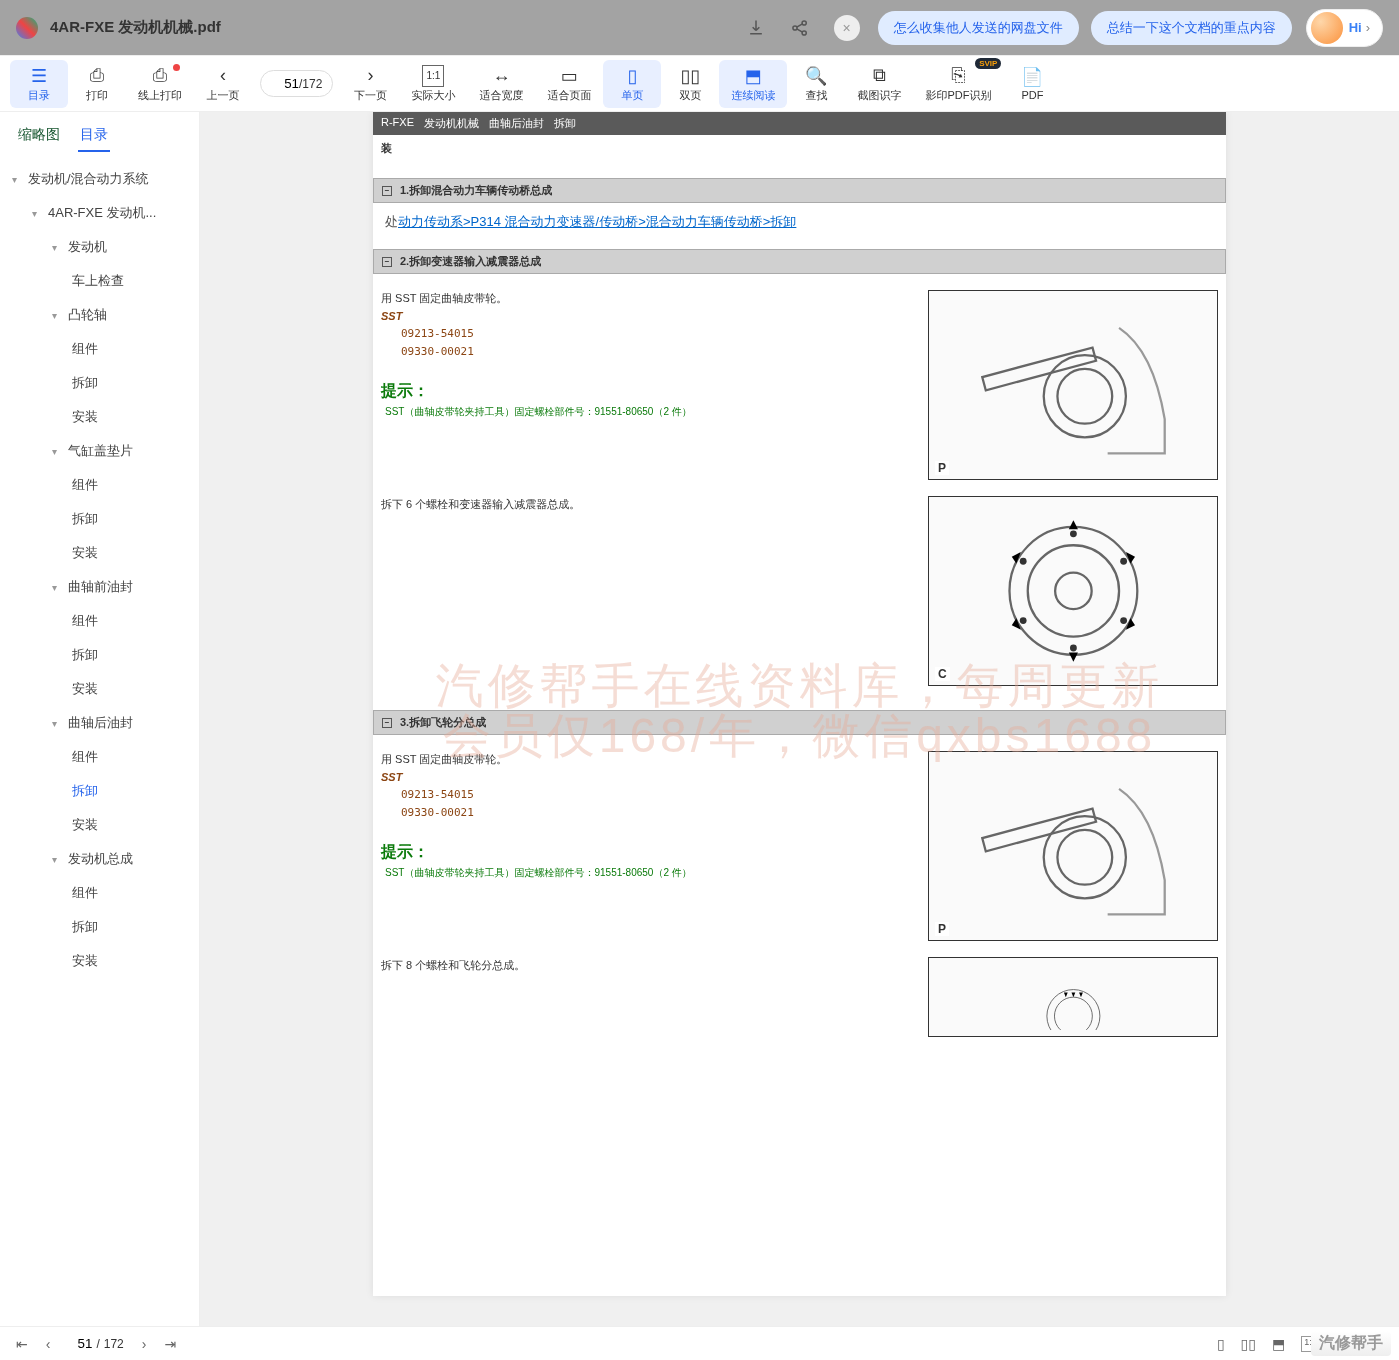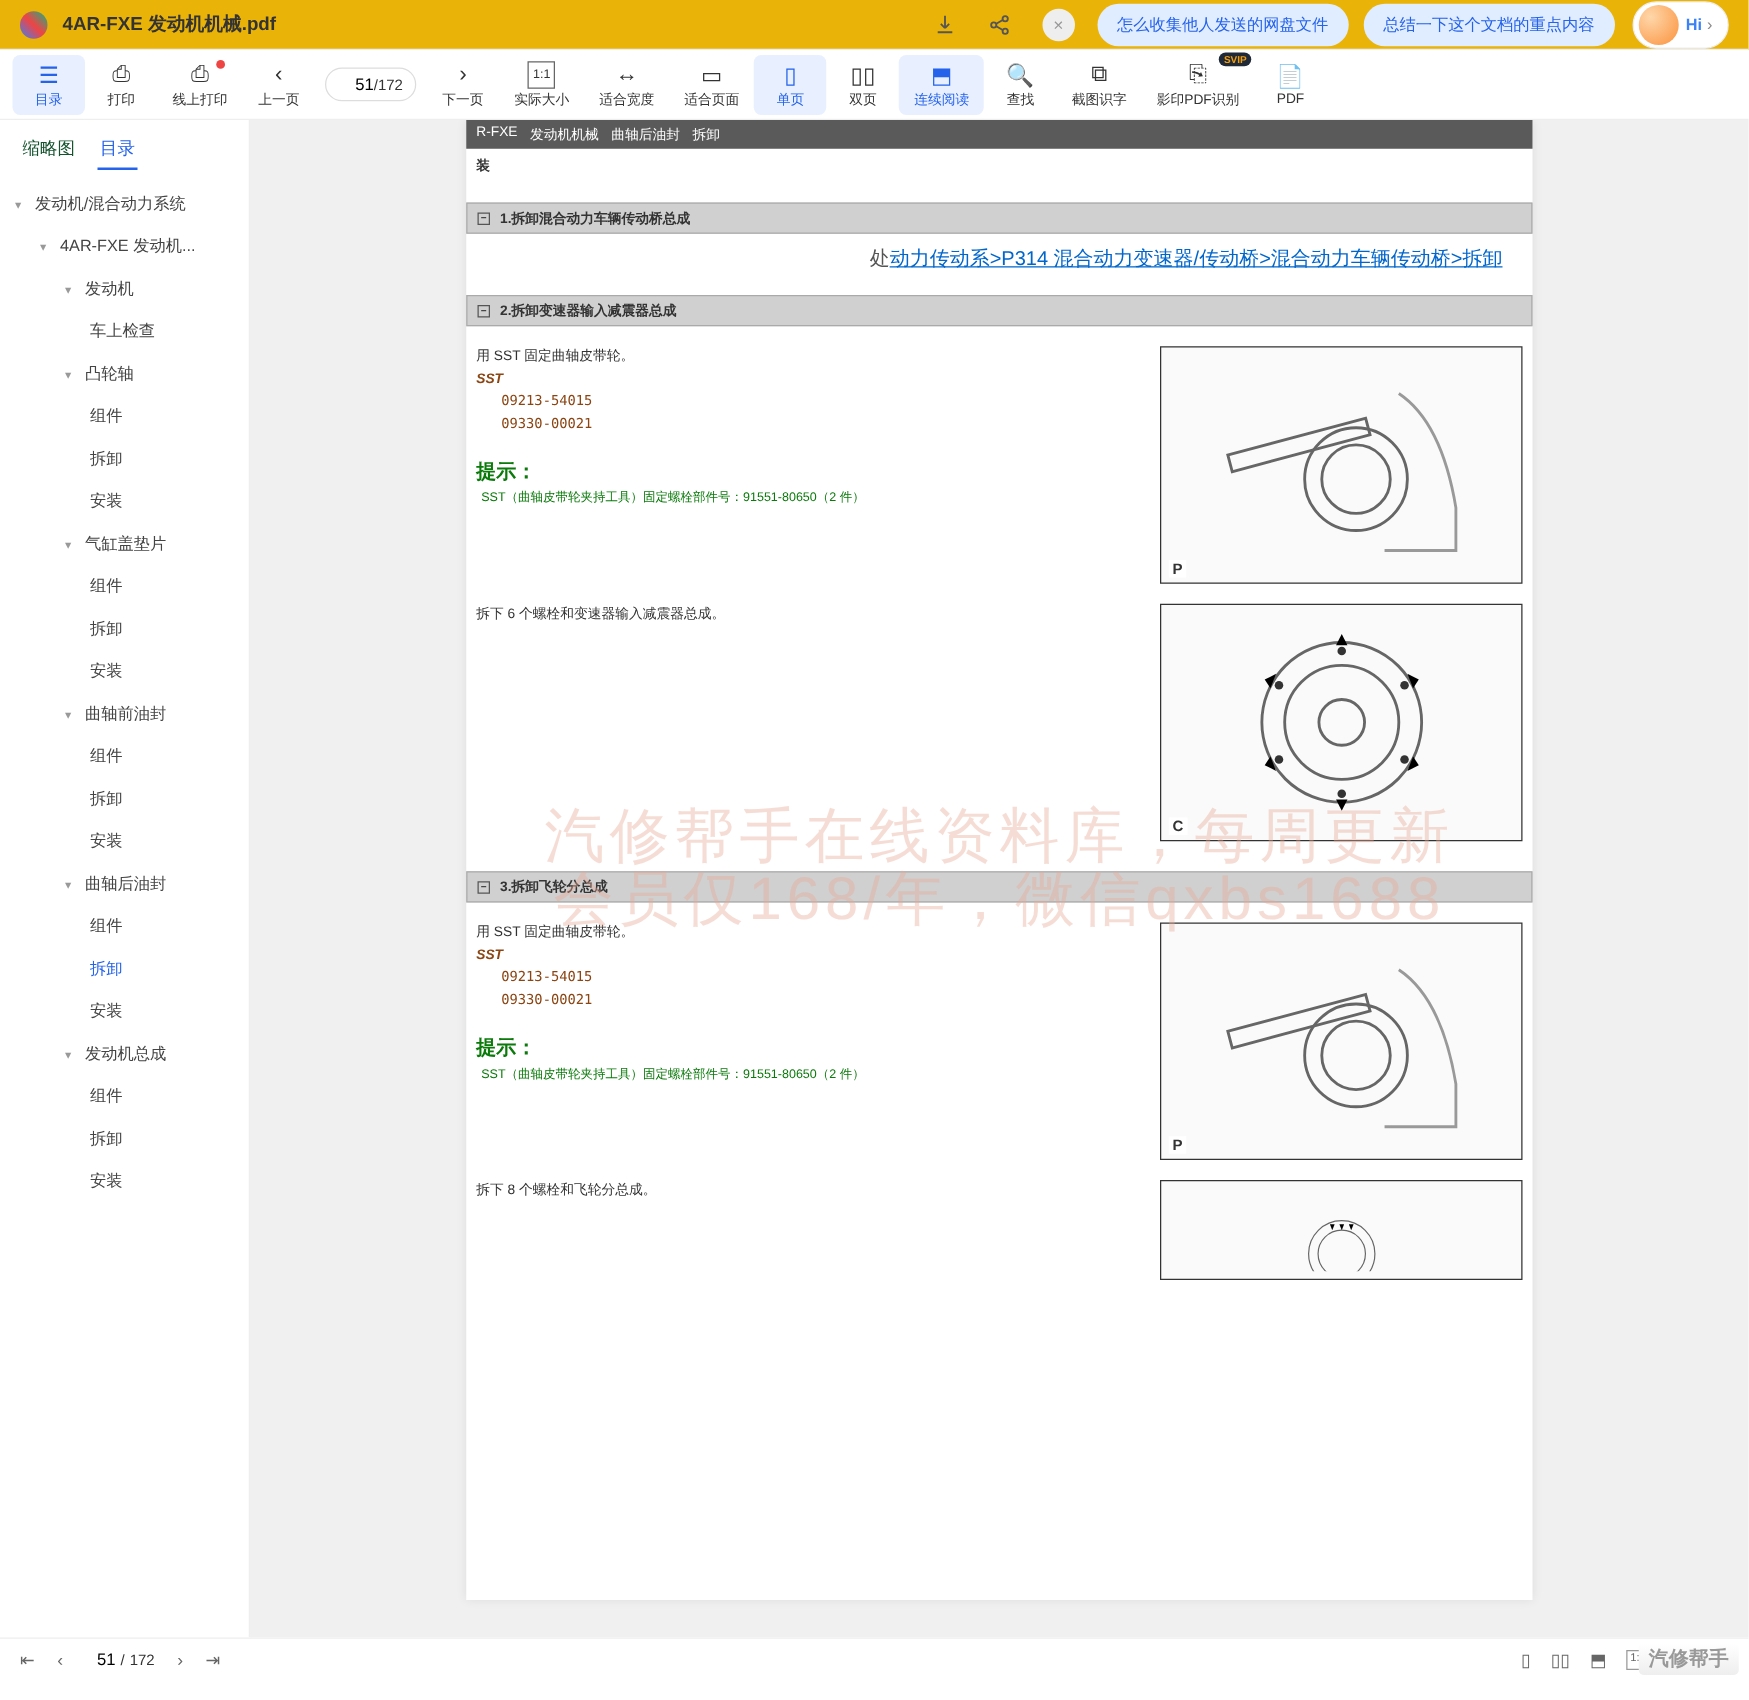--- a/index.html
+++ b/index.html
@@ -1,18 +1,18 @@
 <!DOCTYPE html>
 <html><head>
   <meta charset="utf-8">
   <style>
     * { margin: 0; padding: 0; box-sizing: border-box; }
     body { font-family: "Microsoft YaHei", Arial, sans-serif; background: #fff; font-size: 13px; color: #333; overflow-x: hidden; }
     
-    .header { display: flex; align-items: center; height: 40px; padding: 0 16px; border-bottom: 1px solid #eee; background: #eab308; }
+    .header { display: flex; align-items: center; height: 56px; padding: 0 16px; border-bottom: 1px solid #eee; background: #a3a3a3; }
     .logo { width: 22px; height: 22px; margin-right: 12px; background: linear-gradient(45deg,#3b82f6,#ef4444,#10b981); border-radius: 50%; }
     .filename { flex: 0 0 auto; font-weight: 600; font-size: 15px; margin-right: auto; }
     .header-icon { width: 36px; height: 36px; display: flex; align-items: center; justify-content: center; cursor: pointer; margin: 0 4px; color: #555; }
     .header-icon svg { width: 20px; height: 20px; stroke: currentColor; fill: none; stroke-width: 1.8; }
     .close-pill { width: 26px; height: 26px; border-radius: 50%; background: #eee; display: flex; align-items: center; justify-content: center; margin: 0 12px; color: #999; cursor: pointer; font-size: 14px; }
     .pill { padding: 8px 16px; border-radius: 20px; margin: 0 6px; cursor: pointer; font-size: 13px; }
     .pill-blue { background: #e0ecff; color: #2563eb; }
     .avatar-box { display: flex; align-items: center; background: #fff; border-radius: 20px; padding: 2px 12px 2px 4px; margin-left: 8px; border: 1px solid #eee; cursor: pointer; }
     .avatar { width: 32px; height: 32px; border-radius: 50%; background: radial-gradient(circle at 30% 30%, #fed7aa, #fb923c); }
     .hi { color: #3b82f6; font-weight: 600; margin-left: 6px; font-size: 13px; }
@@ -41,21 +41,21 @@
     .indent-0 { padding-left: 12px; }
     .indent-1 { padding-left: 32px; }
     .indent-2 { padding-left: 52px; }
     .indent-3 { padding-left: 72px; }
     
     .content { flex: 1; background: #f0f0f0; overflow-y: auto; display: flex; justify-content: center; padding-bottom: 30px; position: relative; }
     .page { background: #fff; width: 853px; margin: 0 auto; padding: 0; box-shadow: 0 0 8px rgba(0,0,0,.08); }
     .page-header { background: #5a5a5a; color: #fff; padding: 4px 8px; font-size: 11px; display: flex; gap: 10px; }
     .step-bar { background: #d0d0d0; padding: 4px 8px; font-size: 11px; font-weight: 600; margin: 16px 0 8px; border: 1px solid #aaa; display: flex; align-items: center; }
     .step-bar .sq { width: 10px; height: 10px; border: 1px solid #555; margin-right: 8px; display: inline-flex; align-items: center; justify-content: center; font-size: 8px; }
-    .bc { font-size: 16px; color: #555; padding: 2px 24px; text-align: right; }
+    .bc { font-size: 13px; color: #555; padding: 2px 12px; }
     .bc a { color: #0066cc; text-decoration: underline; }
     .section { display: flex; gap: 12px; padding: 8px; }
     .section-text { flex: 1; font-size: 11px; line-height: 1.6; }
     .sst { color: #8b4513; font-weight: bold; font-style: italic; }
     .sst-num { color: #8b4513; font-family: monospace; margin-left: 20px; }
     .hint-label { color: #0a7a0a; font-weight: bold; font-size: 16px; }
     .hint { color: #0a7a0a; font-size: 10px; margin-left: 4px; }
     .figure { width: 290px; height: 190px; border: 1px solid #333; background: #fafafa; display: flex; align-items: center; justify-content: center; position: relative; }
     .figure-label { position: absolute; bottom: 4px; left: 6px; font-weight: bold; font-size: 12px; background: #fff; padding: 0 3px; }
     .mech { width: 85%; height: 85%; }

